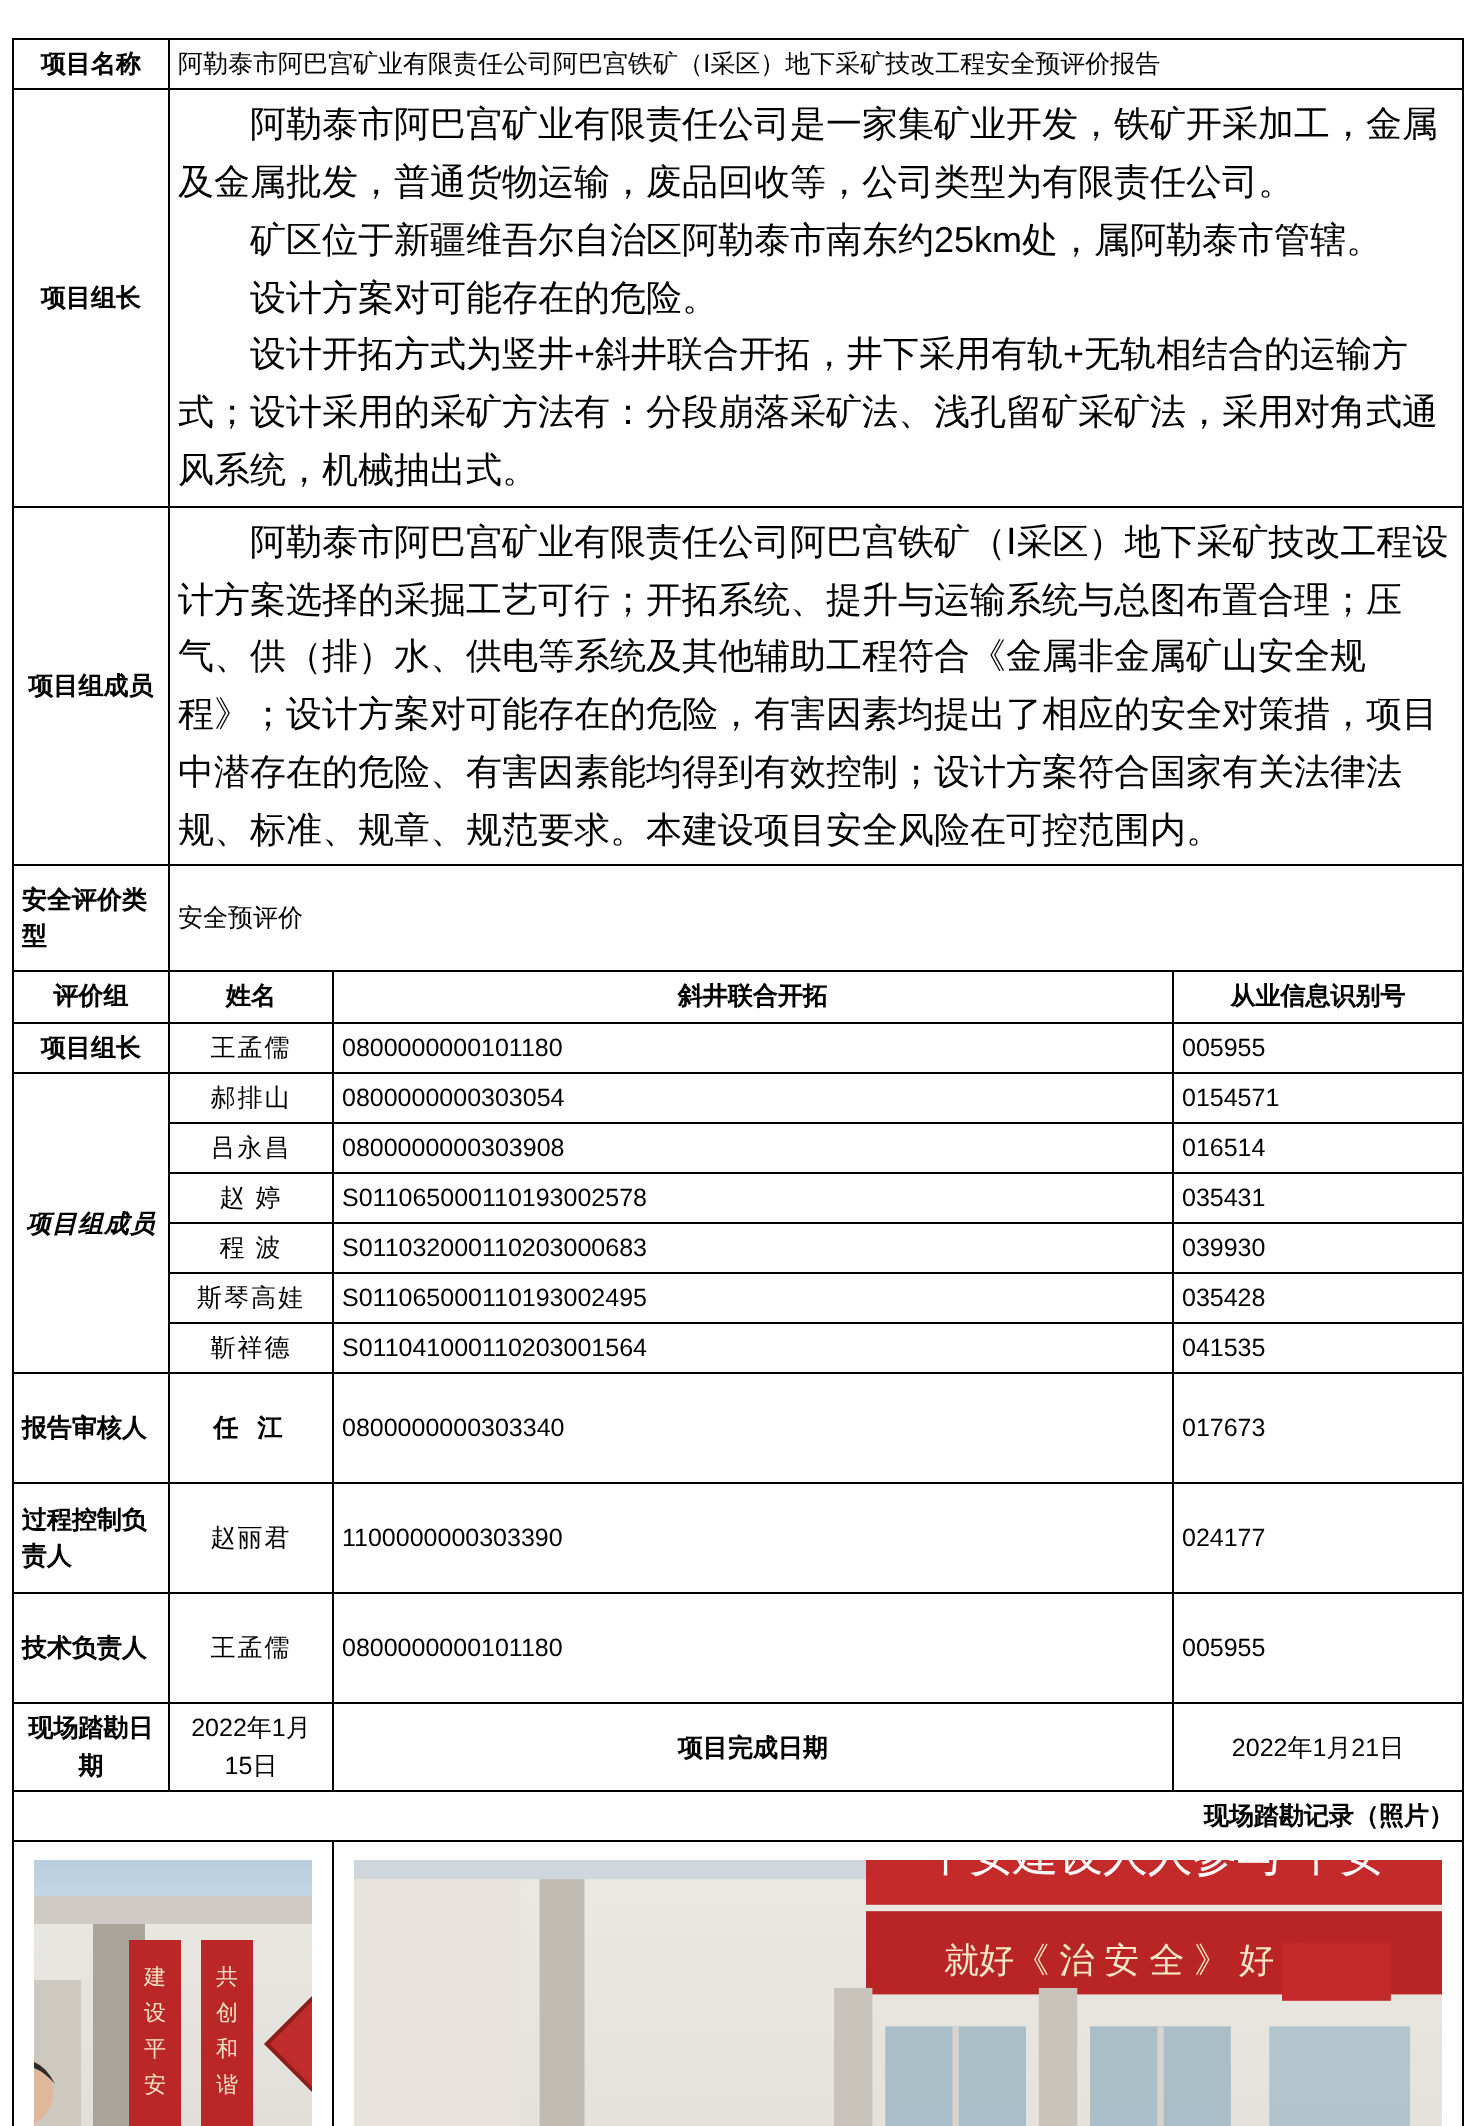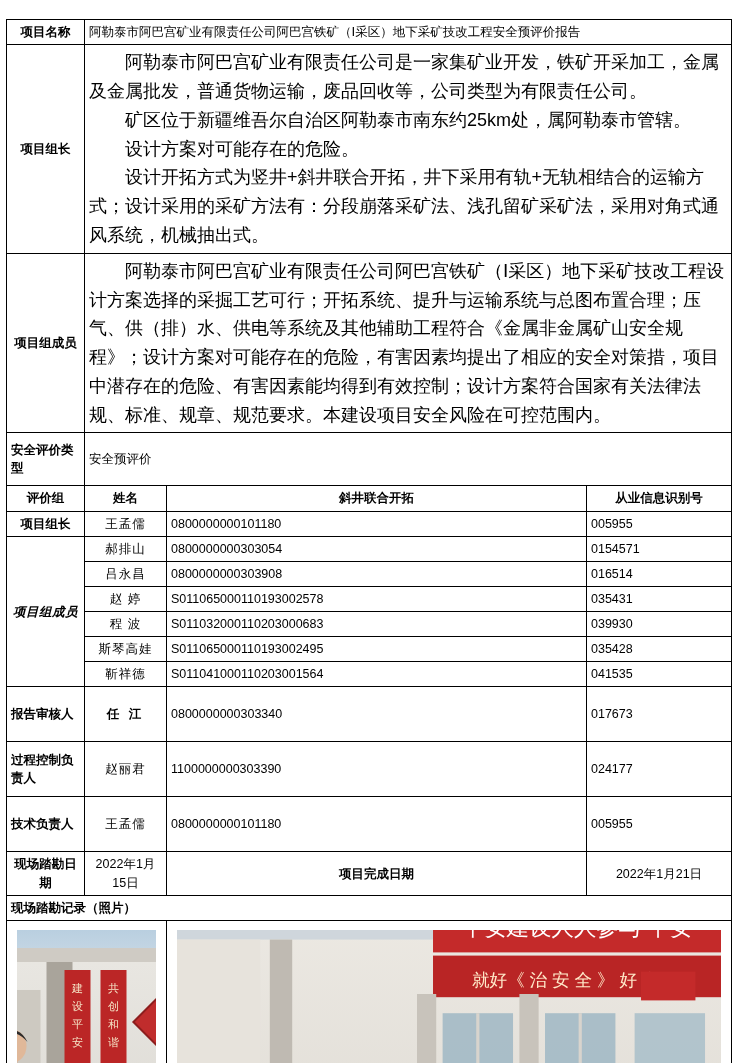--- a/index.html
+++ b/index.html
@@ -75,21 +75,21 @@
   }
   .name-cell {
     text-align: center;
     font-size: 12.5px;
     letter-spacing: 1px;
   }
   .num-cell {
     font-size: 12.5px;
   }
   .photos-head {
-    text-align: left;
+    text-align: right;
     font-weight: bold;
     font-size: 13px;
     padding: 4px 0;
   }
   .photo-wrap {
     padding: 6px;
     text-align: center;
   }
   .photos-row td { padding: 0; }
   .photo-box {

